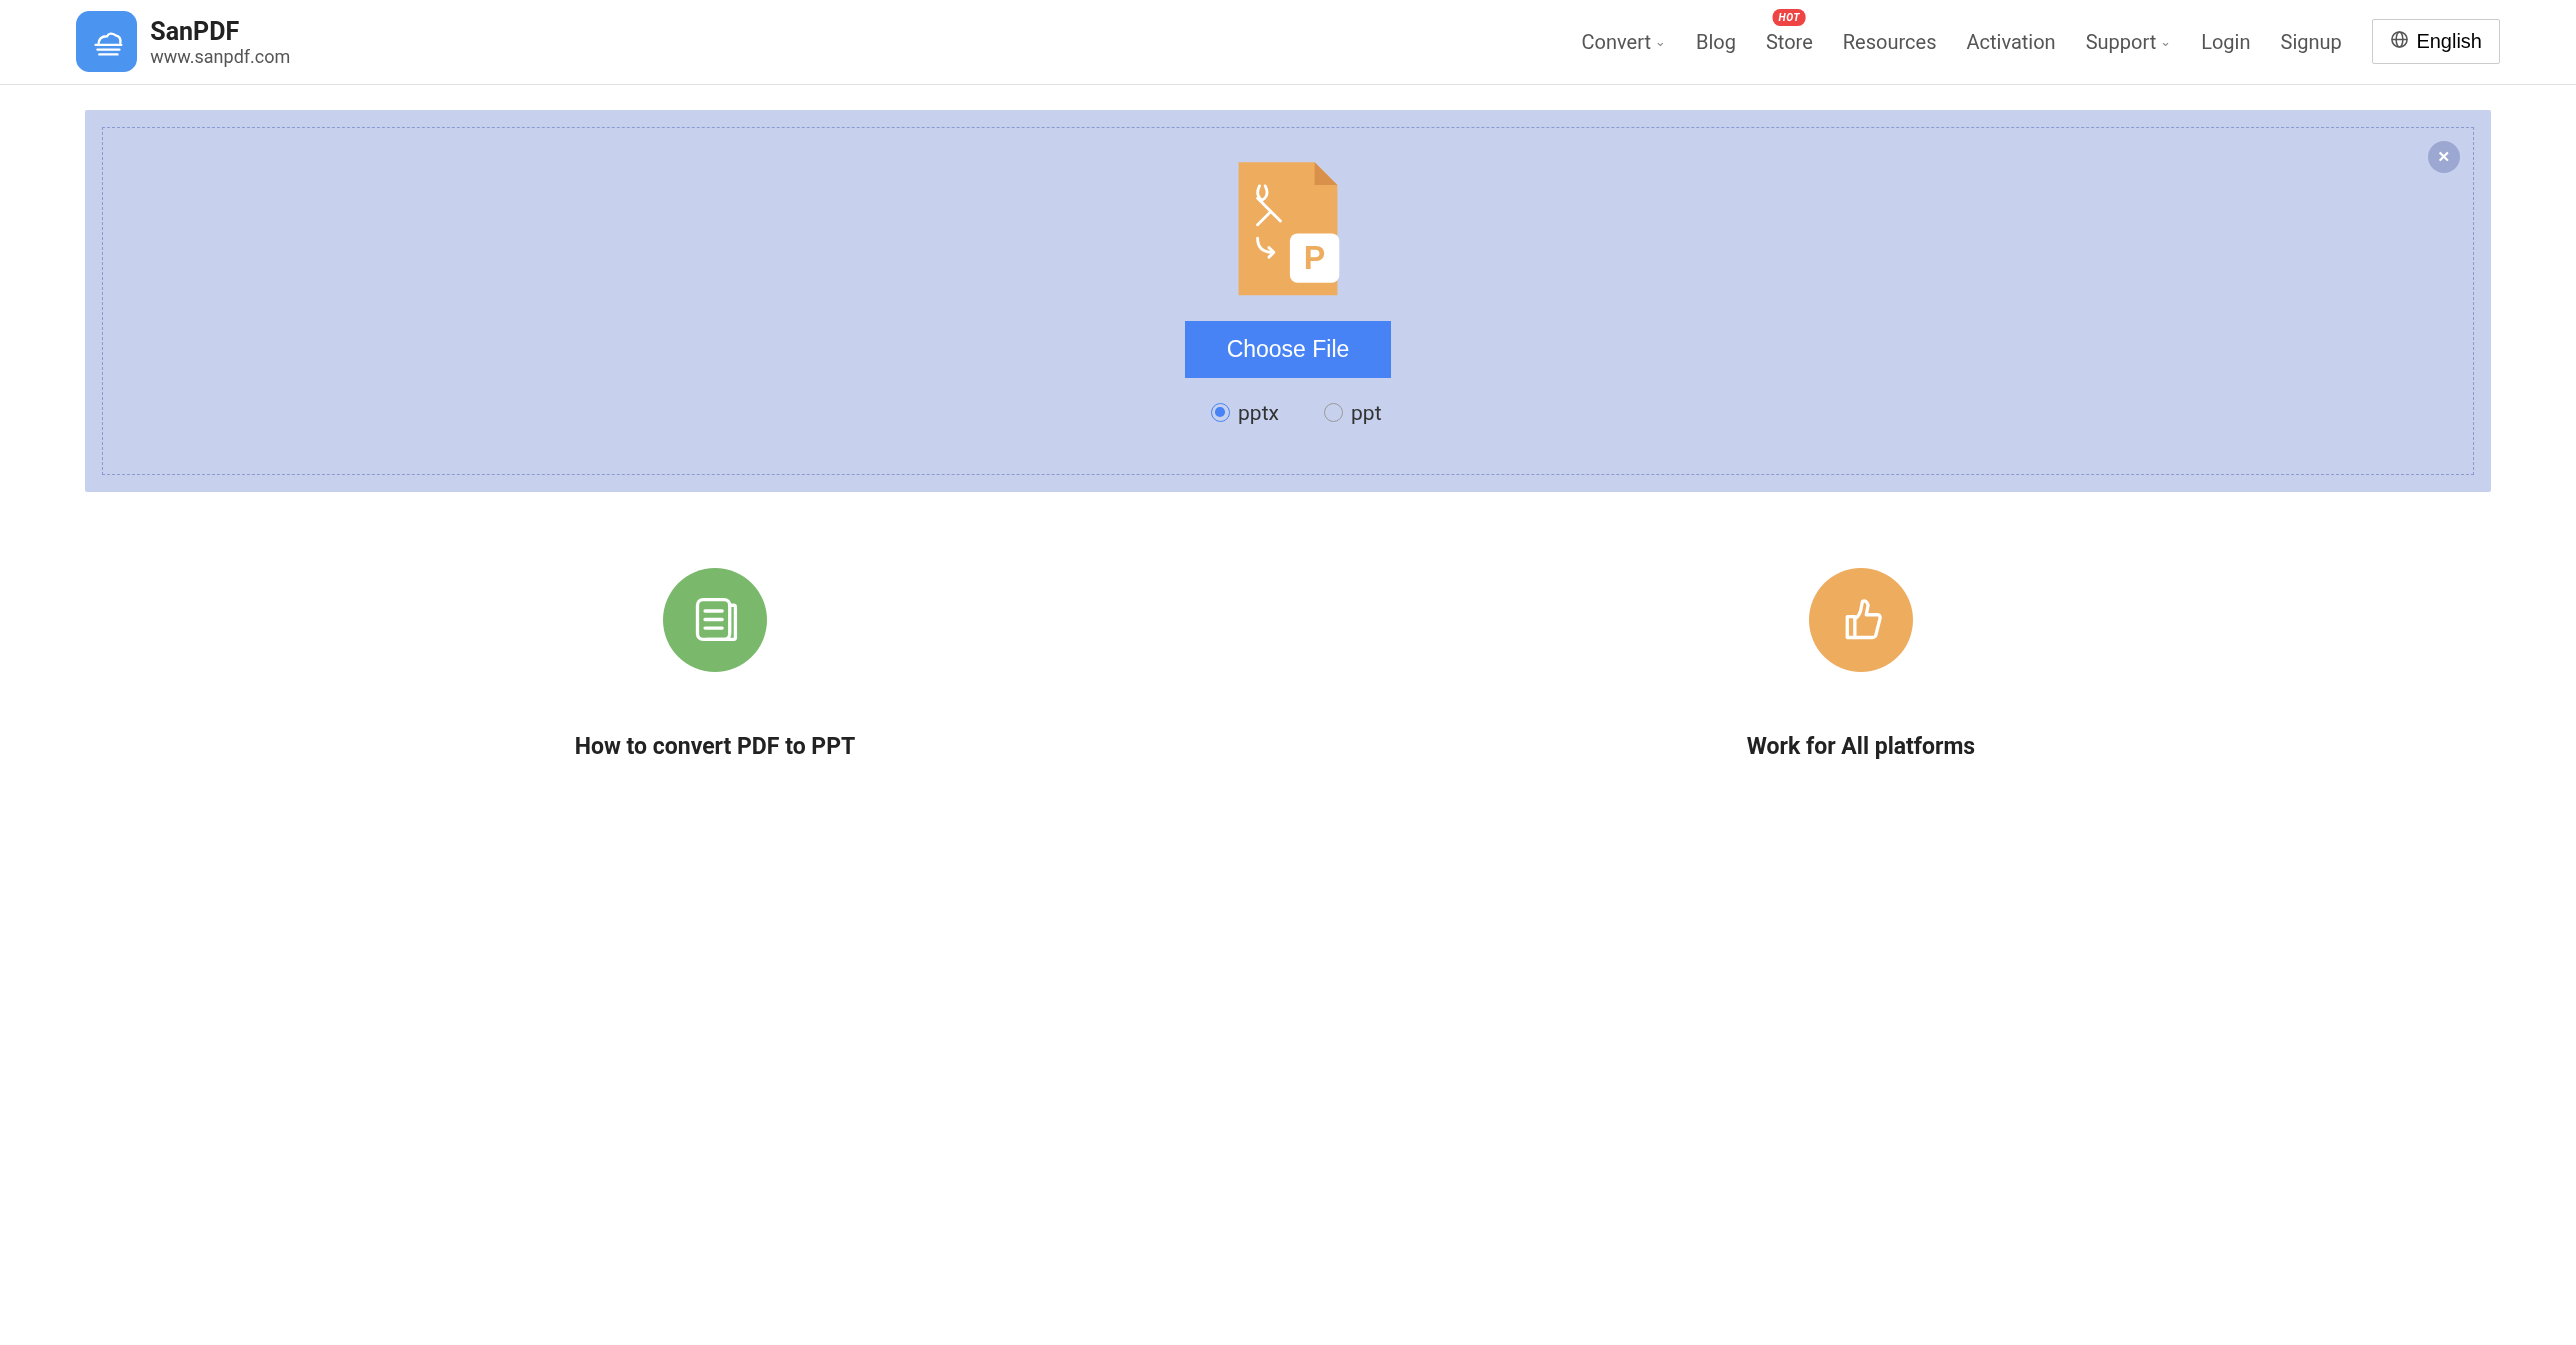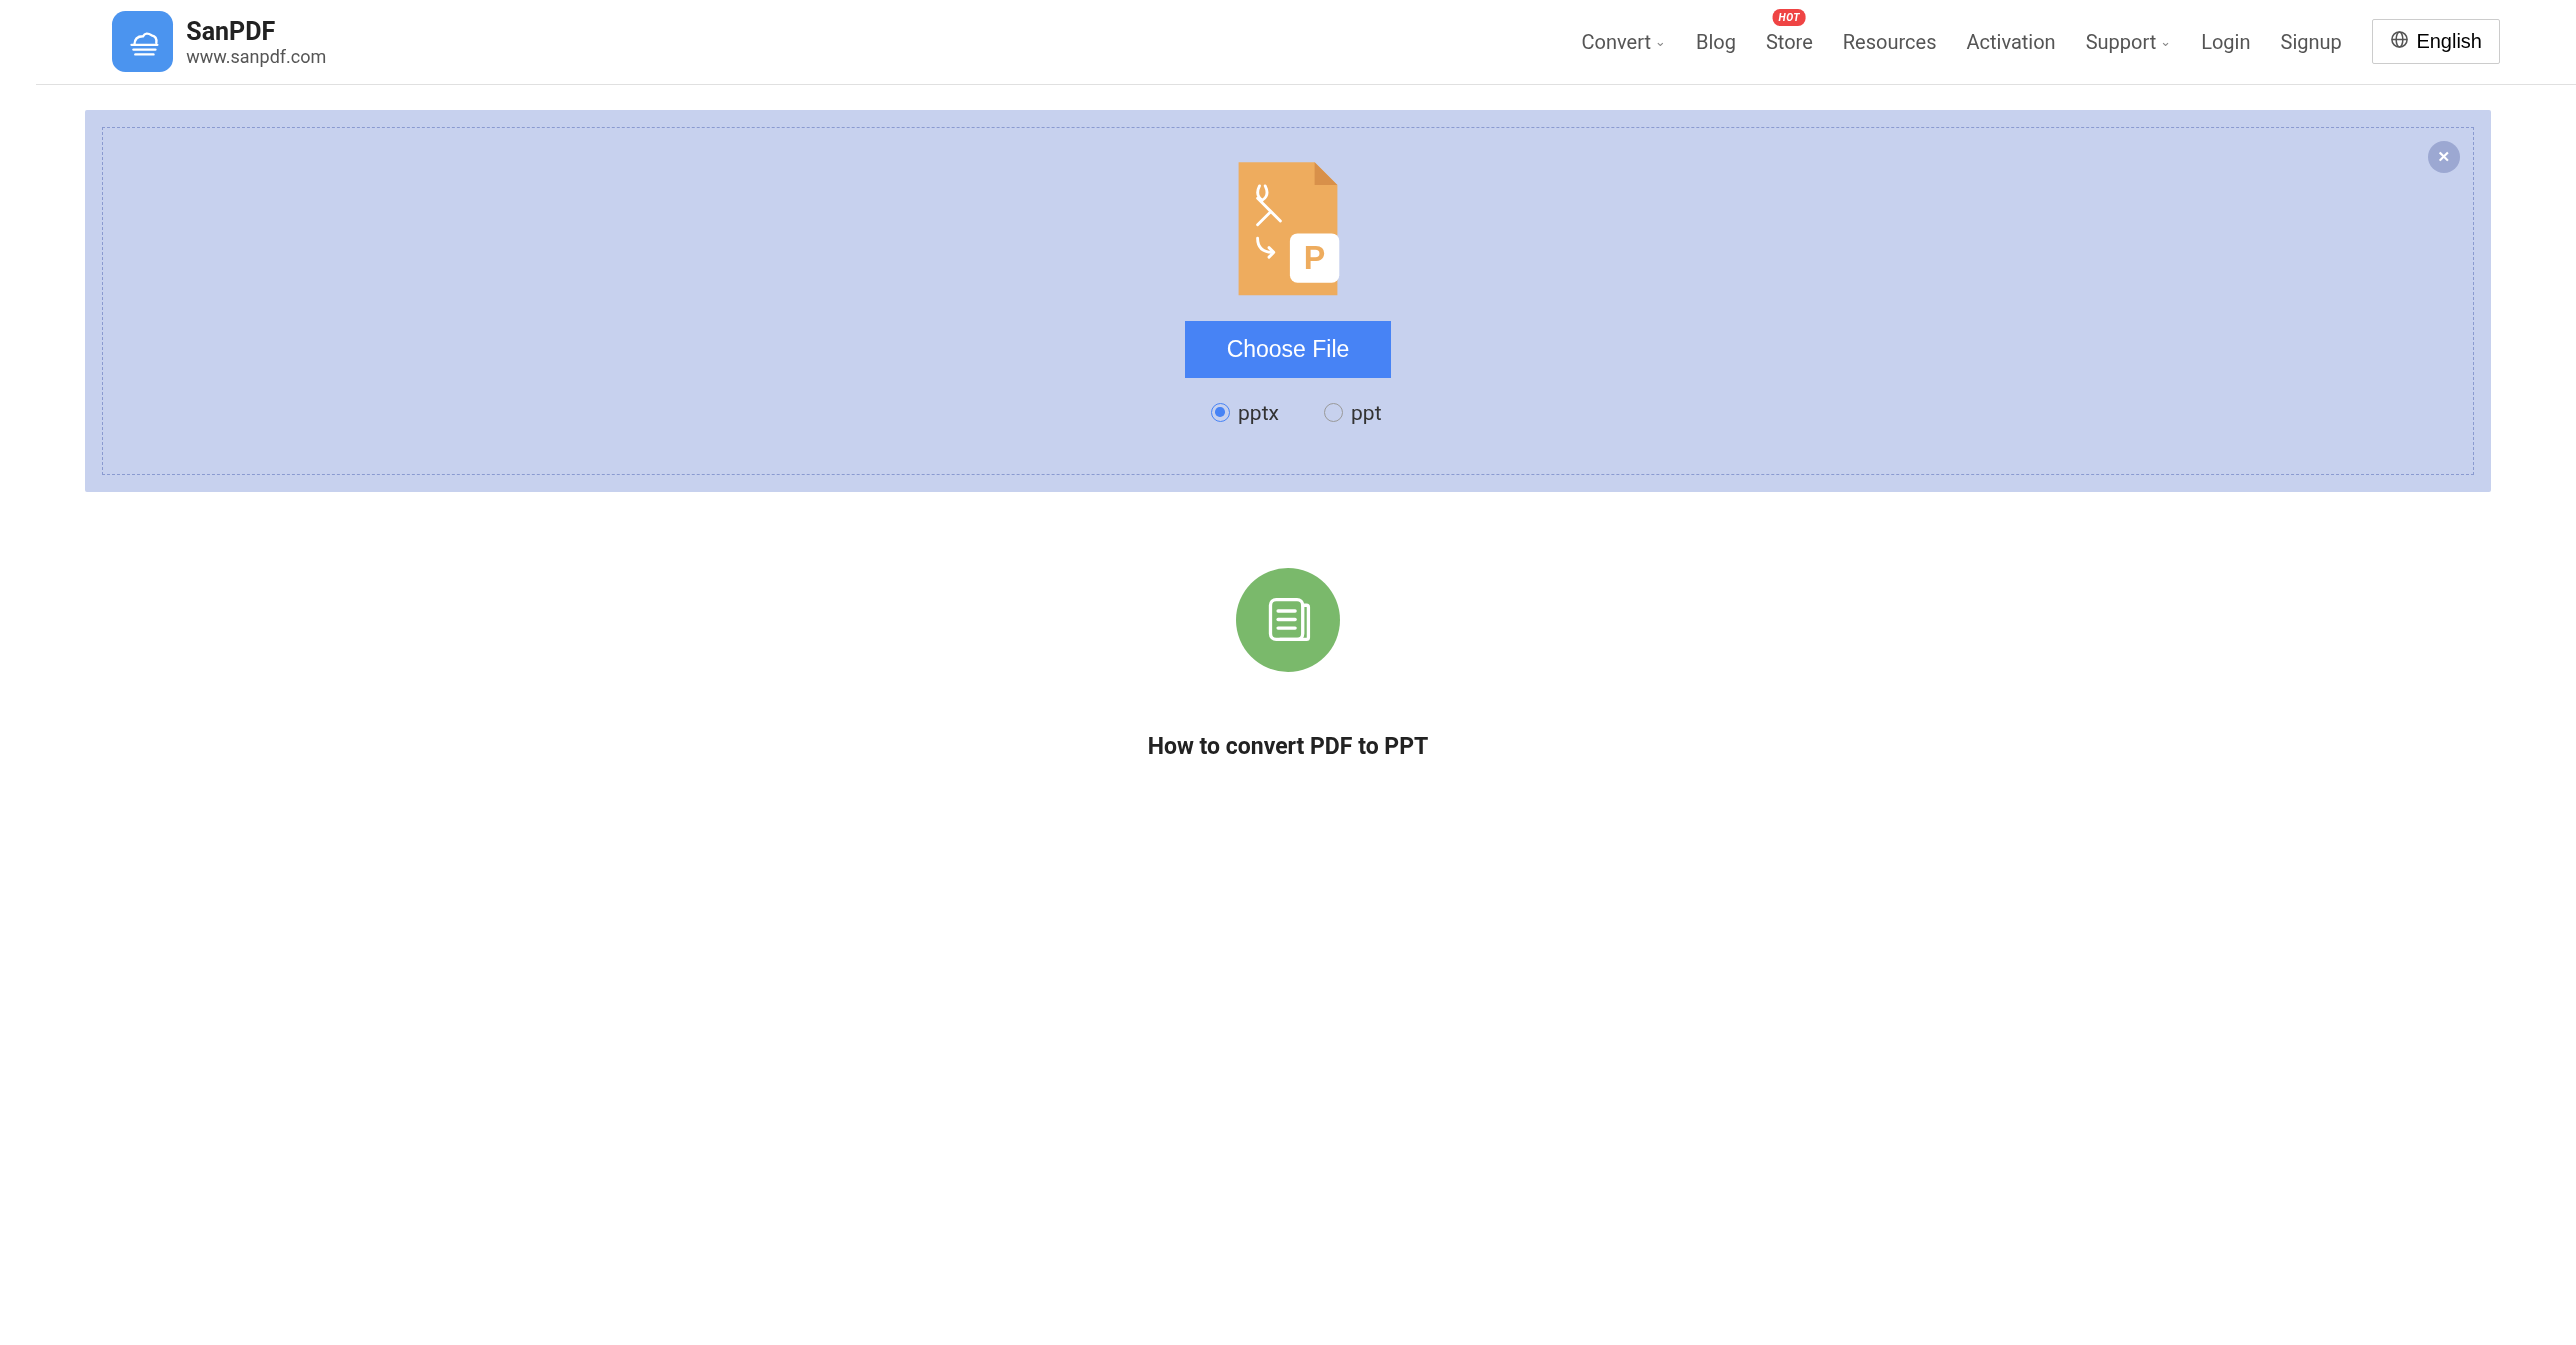--- a/index.html
+++ b/index.html
@@ -5,21 +5,20 @@
     * { margin: 0; padding: 0; box-sizing: border-box; }
     body { font-family: -apple-system, BlinkMacSystemFont, "Segoe UI", Roboto, Arial, sans-serif; background: #fff; }
 
     .header {
       display: flex;
       align-items: center;
       justify-content: space-between;
       padding: 11.4px 76px;
       border-bottom: 0.9px solid #e0e0e0;
       background: #fff;
-      margin-left: 36px;
     }
     .brand { display: flex; align-items: center; gap: 13.3px; }
     .logo {
       width: 61px; height: 61px;
       background: #4b94ef;
       border-radius: 13.3px;
       display: flex; align-items: center; justify-content: center;
     }
     .brand-text h1 { font-size: 25px; font-weight: 700; color: #222; }
     .brand-text .url { font-size: 18px; color: #555; }
@@ -217,15 +216,24 @@
           <line x1="18" y1="20" x2="36" y2="20" stroke="#fff" stroke-width="3.5" stroke-linecap="round"></line>
           <line x1="18" y1="29" x2="36" y2="29" stroke="#fff" stroke-width="3.5" stroke-linecap="round"></line>
           <line x1="18" y1="38" x2="36" y2="38" stroke="#fff" stroke-width="3.5" stroke-linecap="round"></line>
           <path d="M44 14 H48 Q50 14 50 16 V48 Q50 50 48 50 H20" fill="none" stroke="#fff" stroke-width="3.5" stroke-linecap="round"></path>
         </svg>
       </div>
       <div class="feature-title">How to convert PDF to PPT</div>
     </div>
 
 
+    <div class="feature">
+      <div class="feature-icon orange">
+        <svg width="55" height="55" viewBox="0 0 58 58">
+          <path d="M14 26 H22 V48 H14 Z" fill="none" stroke="#fff" stroke-width="3.5" stroke-linejoin="round"></path>
+          <path d="M22 28 Q26 26 28 20 L30 10 Q34 8 36 14 L34 24 H46 Q50 24 48 30 L44 46 Q43 48 40 48 H22" fill="none" stroke="#fff" stroke-width="3.5" stroke-linejoin="round" stroke-linecap="round"></path>
+        </svg>
+      </div>
+      <div class="feature-title">Work for All platforms</div>
+    </div>
   </div>
 </div>
 
 
 </body></html>

